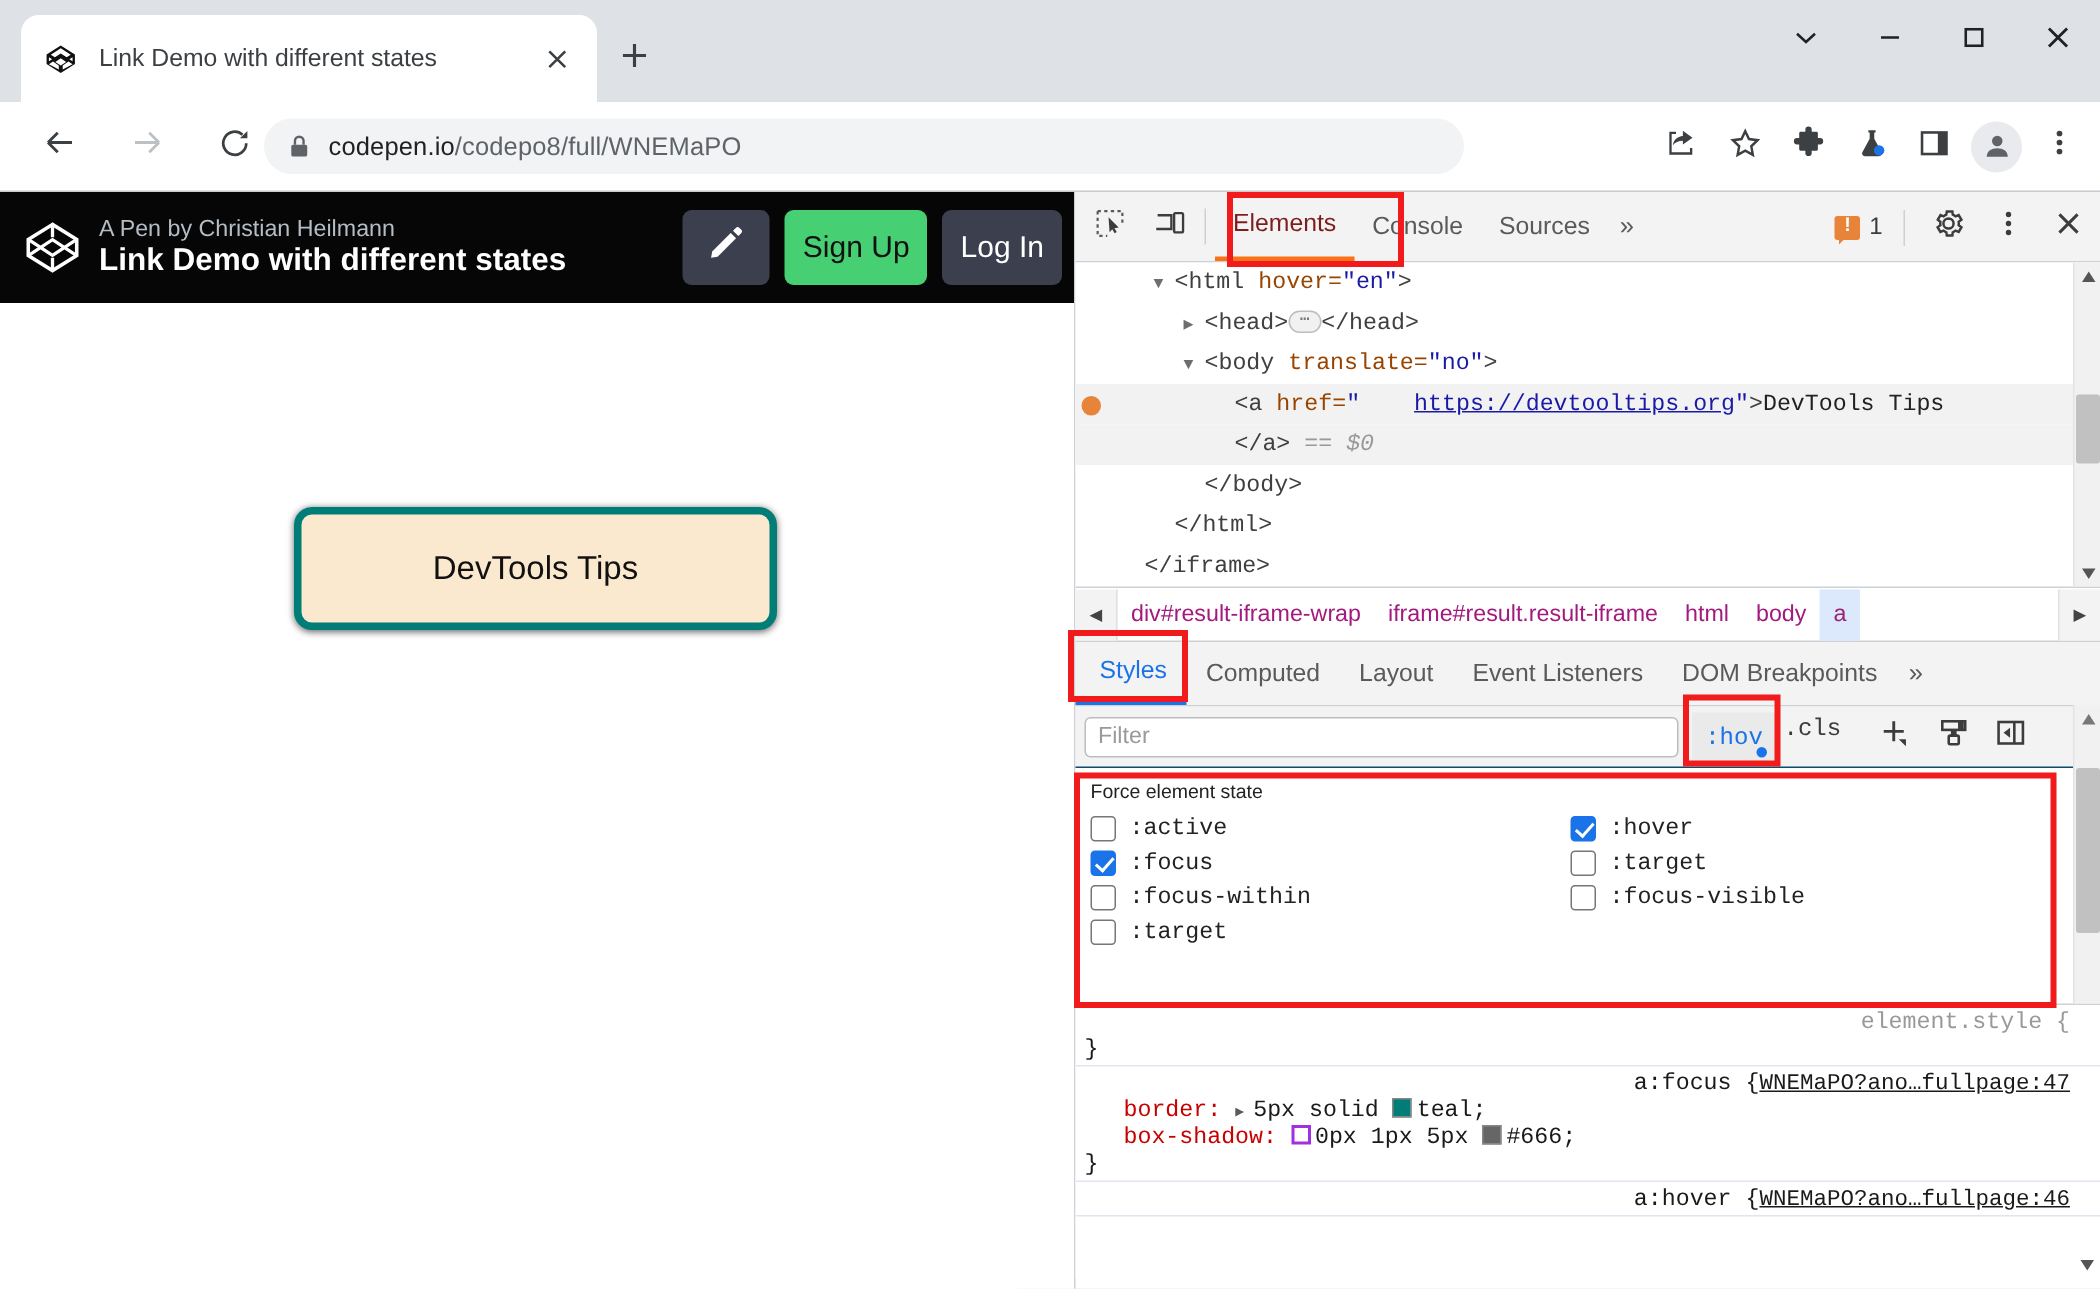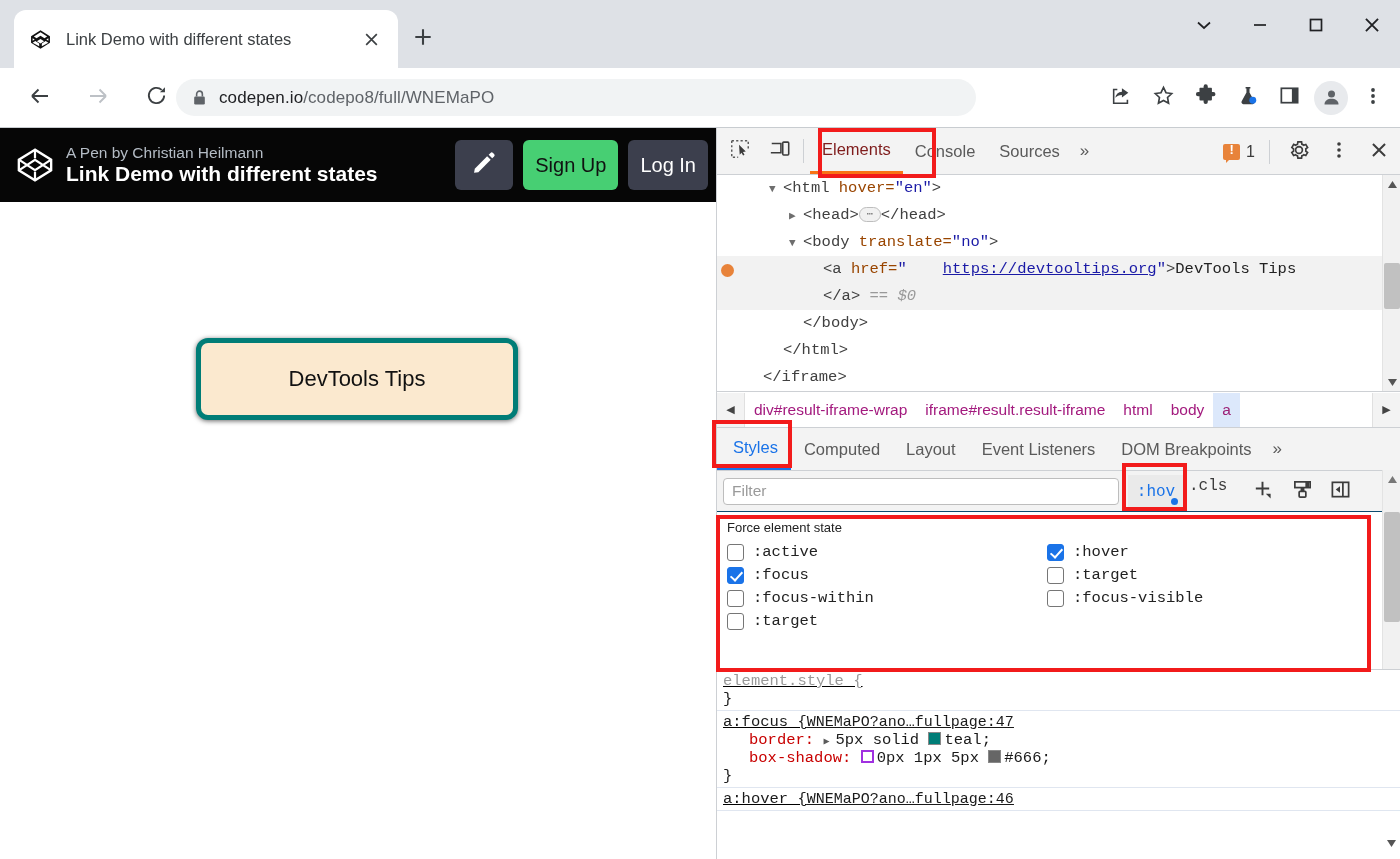--- a/index.html
+++ b/index.html
@@ -190,21 +190,21 @@
   .cb.on { background:#1a73e8; border-color:#1a73e8; }
   .cb.on:after {
     content:""; position:absolute; left:5px; top:1px; width:5px; height:10px;
     border:solid #ffffff; border-width:0 2.2px 2.2px 0; transform:rotate(42deg);
   }
   .fes-label { font-family:"Liberation Mono", monospace; font-size:15.5px; color:#222222; }
 
   
   .rules { background:#ffffff; position:relative; height:182px; overflow:hidden; font-family:"Liberation Mono", monospace; font-size:15.5px; }
   .rule { padding:2px 0 2px 6px; border-bottom:1px solid #e0e6f0; position:relative; }
-  .rule-head { display:flex; justify-content:flex-start; align-items:baseline; padding-right:20px;text-decoration:underline; }
+  .rule-head { display:flex; justify-content:flex-end; align-items:baseline; padding-right:20px; }
   .sel-gray { color:#999999; }
   .sel-black { color:#1a1a1a; }
   .src-link { color:#1a1a1a; text-decoration:underline; font-size:15px; cursor:pointer; white-space:nowrap; }
   .decl { padding-left:26px; white-space:nowrap; }
   .prop { color:#c80000; }
   .pval { color:#1a1a1a; }
   .swatch { display:inline-block; width:13px; height:13px; border:1px solid #888; vertical-align:-1px; margin-right:3px; }
   .exp-tri { color:#5a5a5a; font-size:10px; }
   .shadow-sw { display:inline-block; width:13px; height:13px; border:2px solid #a030e0; background:#ffffff; vertical-align:-1px; margin-right:3px; }
 

